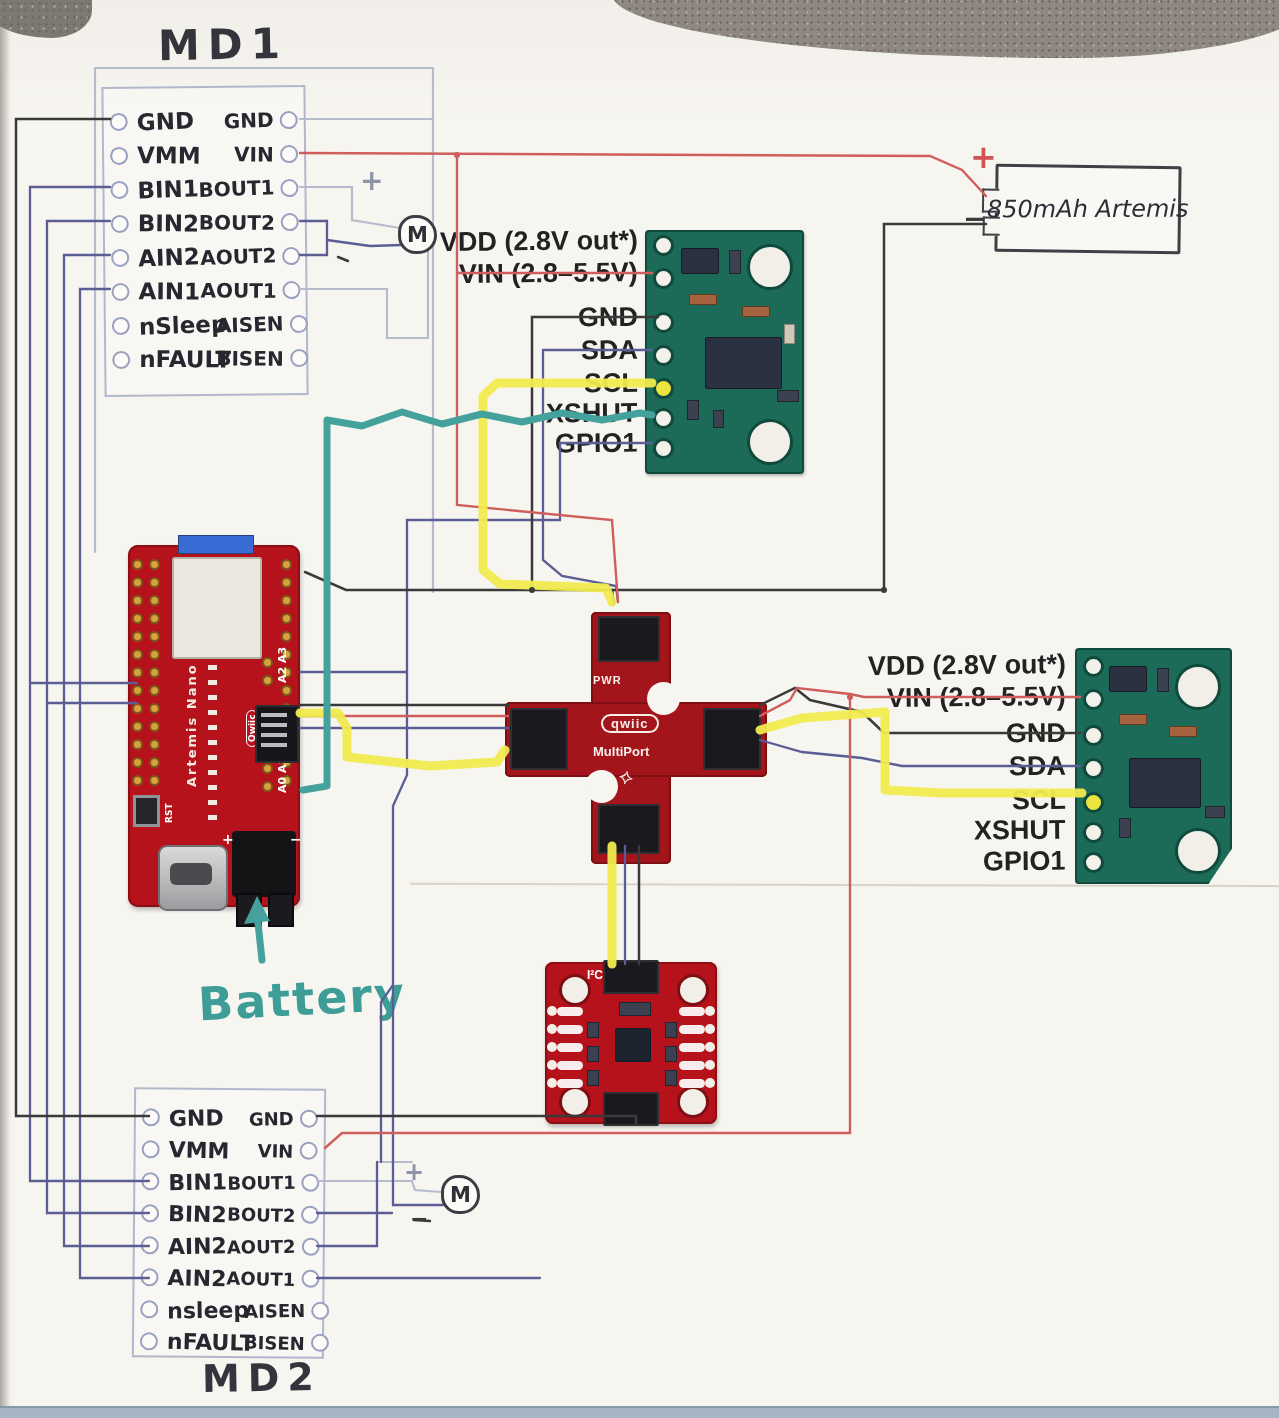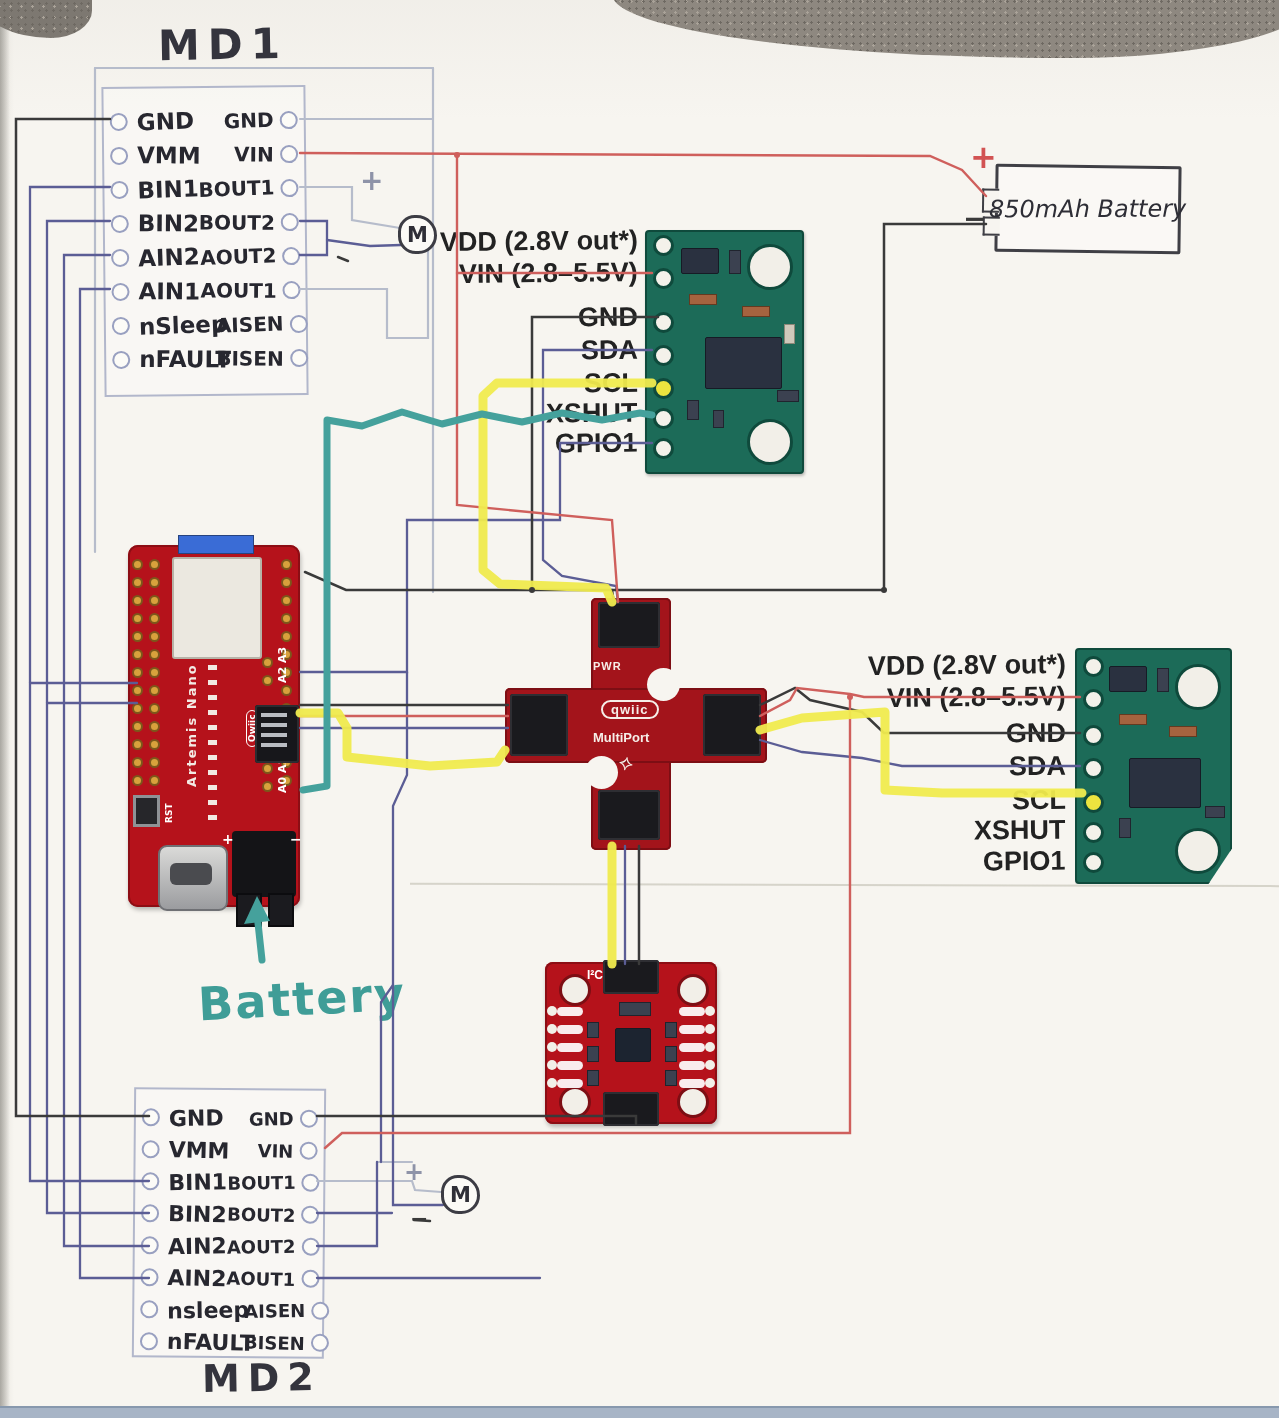--- a/index.html
+++ b/index.html
@@ -65,21 +65,21 @@
   .mcu-qwiic-pins{position:absolute;left:6px;top:8px;width:26px;height:40px;
             background:repeating-linear-gradient(to bottom,#b9bcc2 0 4px,rgba(0,0,0,0) 4px 10px);}
   .mcu-btn{position:absolute;left:5px;top:250px;width:27px;height:32px;background:#26262a;border:3px solid #8f9296;box-sizing:border-box;}
   .mcu-usb{position:absolute;left:30px;top:300px;width:66px;height:62px;background:linear-gradient(#dadad8,#9b9c9f);border:2px solid #6f7074;border-radius:9px;}
   .mcu-usb-inner{position:absolute;left:10px;top:16px;width:42px;height:22px;background:#4a4b4f;border-radius:6px;}
   .mcu-jst{position:absolute;left:104px;top:286px;width:64px;height:66px;background:#141417;border-radius:4px;}
   .jst-prong{position:absolute;width:22px;height:30px;background:#1b1b1f;border:2px solid #0c0c0f;top:62px;}
   .mcu-pm{position:absolute;color:#fff;font-size:14px;font-weight:bold;}
 
   
-  .mp{position:absolute;left:505px;top:598px;width:262px;height:252px;z-index:2;}
+  .mp{position:absolute;left:505px;top:612px;width:262px;height:252px;z-index:2;}
   .mp .arm{position:absolute;background:#a3141b;box-shadow:inset 0 0 0 2px #7d0e14;border-radius:5px;}
   .mp .v{left:86px;top:0;width:80px;height:252px;}
   .mp .h{left:0;top:90px;width:262px;height:75px;}
   .mp .conn{position:absolute;background:#1a1a1e;border-radius:3px;box-shadow:inset 0 0 0 2px #2e2e33;}
   .mp .notch{position:absolute;width:33px;height:33px;border-radius:50%;background:#f7f5f0;}
   .mp-lbl{position:absolute;color:#f6eee8;font-weight:bold;font-family:"Liberation Sans",sans-serif;}
   .mp-qwiic{border:2px solid #f6eee8;border-radius:12px;padding:0 8px;font-size:13px;letter-spacing:1px;}
   .mp-flame{position:absolute;color:#f6eee8;font-size:22px;transform:rotate(12deg);}
 
   
@@ -280,21 +280,21 @@
       <span class="r">
           <span class="pinlbl">BISEN</span>
           <span class="pin-circle"></span>
         </span>
     </div>
   </div>
 
   <div class="batt">
     <span class="batt-notch" style="left:-16px;top:22px;height:20px;"></span>
     <span class="batt-notch" style="left:-15px;top:50px;height:15px;"></span>
-    <span class="batt-label">850mAh Battery</span>
+    <span class="batt-label">850mAh Artemis</span>
   </div>
   <span class="mark" style="left:970px;top:138px;color:#d25353;font-size:32px;">+</span>
   <span class="mark" style="left:963px;top:202px;color:#3a3a3a;font-size:28px;">−</span>
 
   <div class="motor" style="left:398px;top:215px;">
       <span>M</span>
     </div>
   <span class="mark" style="left:360px;top:164px;color:#8e93a8;font-size:28px;">+</span>
   <div class="motor" style="left:441px;top:1175px;">
       <span>M</span>

